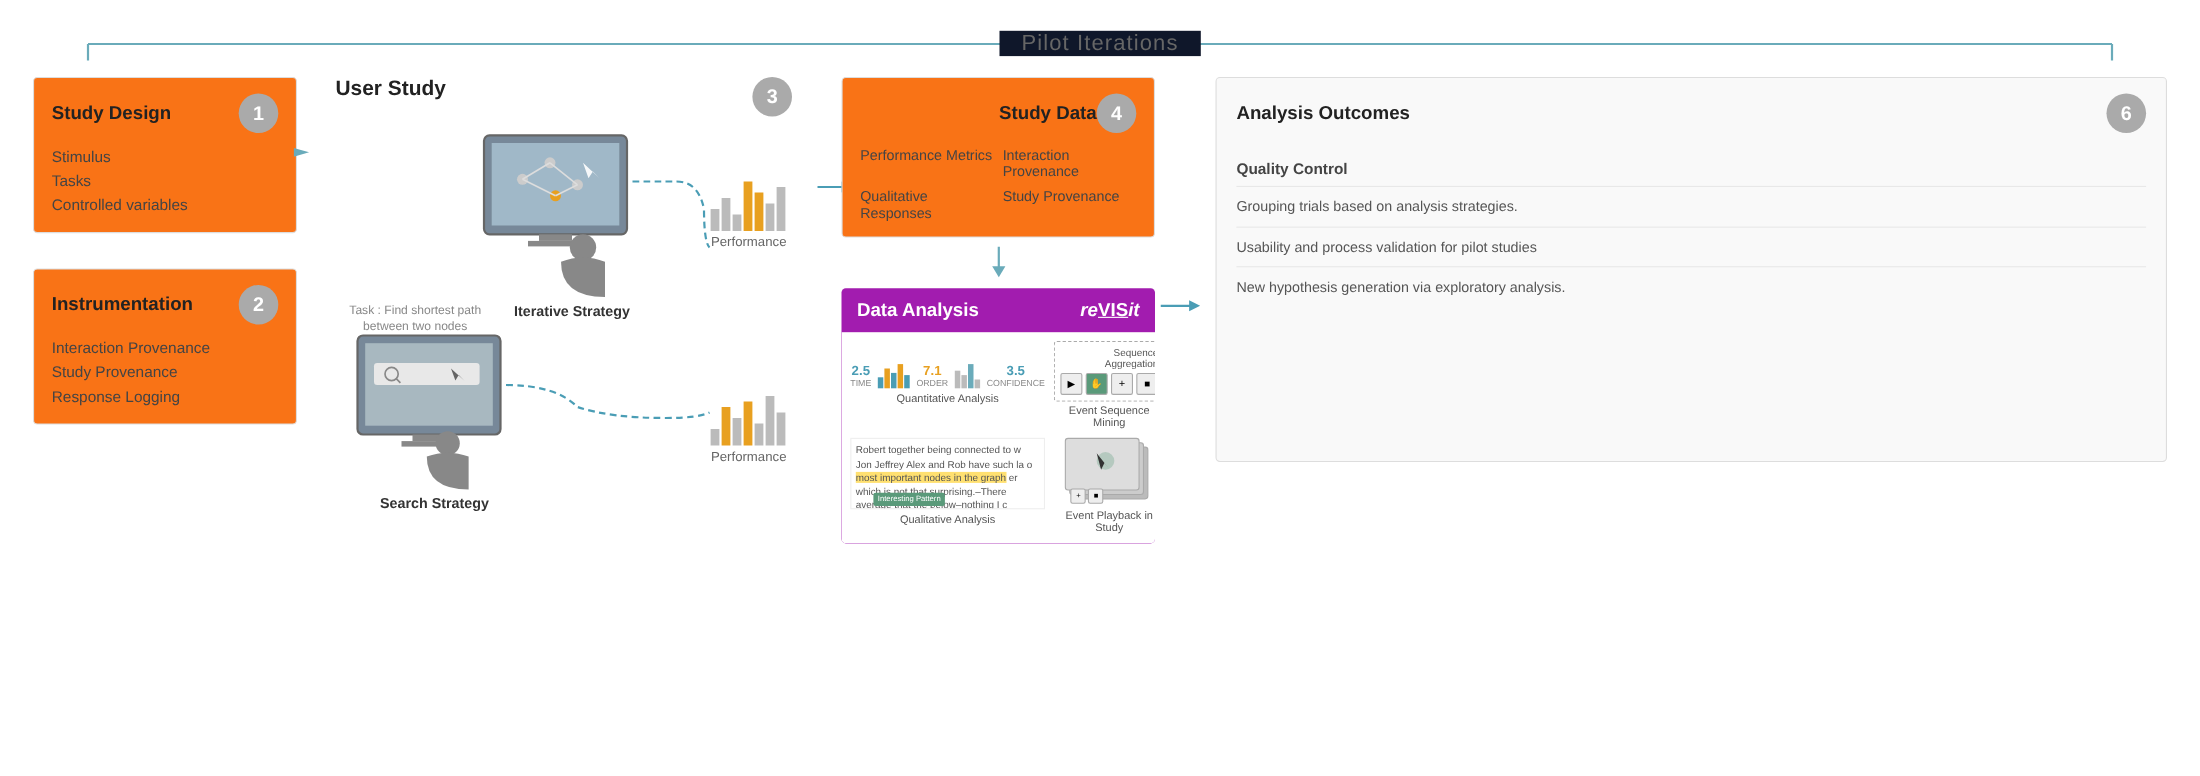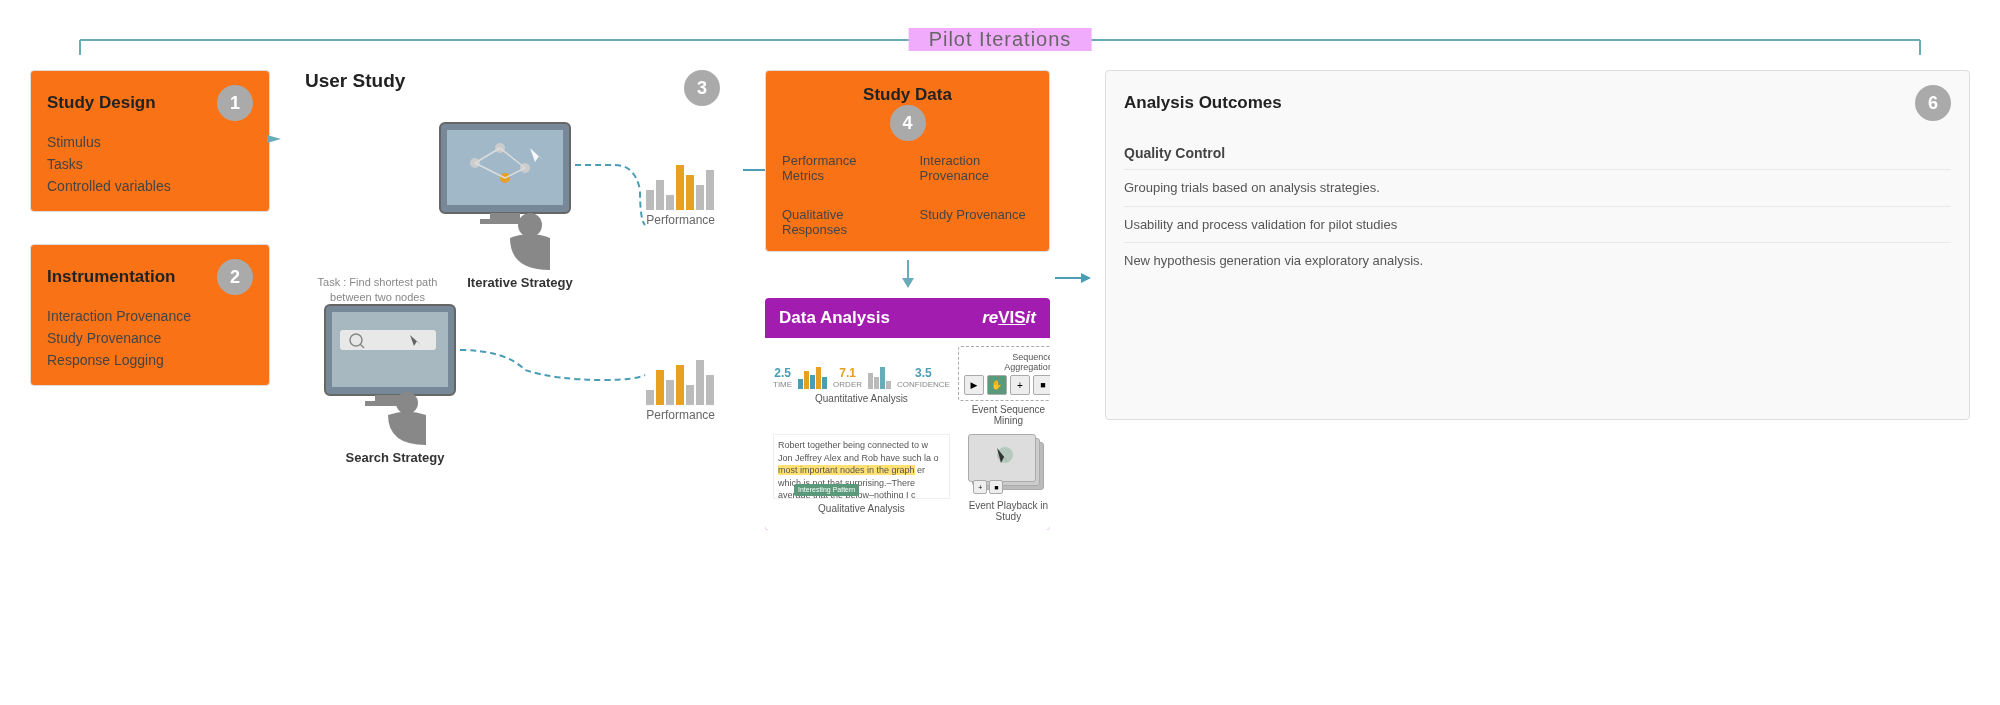--- a/index.html
+++ b/index.html
@@ -109,21 +109,21 @@
       <line x1="80" y1="40" x2="940" y2="40" stroke="#6aabba" stroke-width="2"></line>
 
       <line x1="1060" y1="40" x2="1920" y2="40" stroke="#6aabba" stroke-width="2"></line>
 
       <polyline points="80,40 80,60" stroke="#6aabba" stroke-width="2" fill="none"></polyline>
       <polygon points="74,58 80,68 86,58" fill="#6aabba"></polygon>
 
       <polyline points="1920,40 1920,60" stroke="#6aabba" stroke-width="2" fill="none"></polyline>
       <polygon points="1914,58 1920,68 1926,58" fill="#6aabba"></polygon>
     </svg>
-    <div style="position:absolute;top:28px;left:50%;transform:translateX(-50%);background:#f0abfc;padding:0 20px;font-size:20px;color:#666;letter-spacing:1px;">Pilot Iterations</div>
+    <div style="position:absolute;top:28px;left:50%;transform:translateX(-50%);background:#0f172a;padding:0 20px;font-size:20px;color:#666;letter-spacing:1px;">Pilot Iterations</div>
   </div>
 
   <div class="content-row" style="position:relative;">
 
     <div class="left-panel">
 
       <div class="box-card" style="position:relative;">
         <div class="box-card-header">
           <h3>Study Design</h3>
           <div class="badge">1</div>
@@ -249,25 +249,25 @@
         <svg style="position:absolute;top:60px;right:-28px;width:35px;height:20px;">
           <line x1="0" y1="10" x2="28" y2="10" stroke="#4a9db5" stroke-width="2"></line>
           <polygon points="22,5 32,10 22,15" fill="#4a9db5"></polygon>
         </svg>
 
       </div>
     </div>
 
     <div style="width:300px;flex-shrink:0;padding-left:15px;">
       <div class="box-card" style="position:relative;">
-        <div style="display:flex;align-items:center;justify-content:flex-end;margin-bottom:12px;flex-direction:column;">
+        <div style="display:flex;align-items:center;justify-content:flex-end;margin-bottom:12px;">
           <h3 style="font-size:17px;font-weight:bold;color:#222;">Study Data</h3>
           <div class="badge">4</div>
         </div>
-        <div style="display:grid;grid-template-columns:1fr 1fr;gap:24px;">
+        <div style="display:grid;grid-template-columns:1fr 1fr;gap:8px;">
           <div style="font-size:13px;color:#444;">Performance Metrics</div>
           <div style="font-size:13px;color:#444;">Interaction Provenance</div>
           <div style="font-size:13px;color:#444;">Qualitative Responses</div>
           <div style="font-size:13px;color:#444;">Study Provenance</div>
         </div>
       </div>
 
       <div style="display:flex;justify-content:center;padding:8px 0;">
         <svg width="24" height="30">
           <line x1="12" y1="0" x2="12" y2="22" stroke="#6aabba" stroke-width="2"></line>

